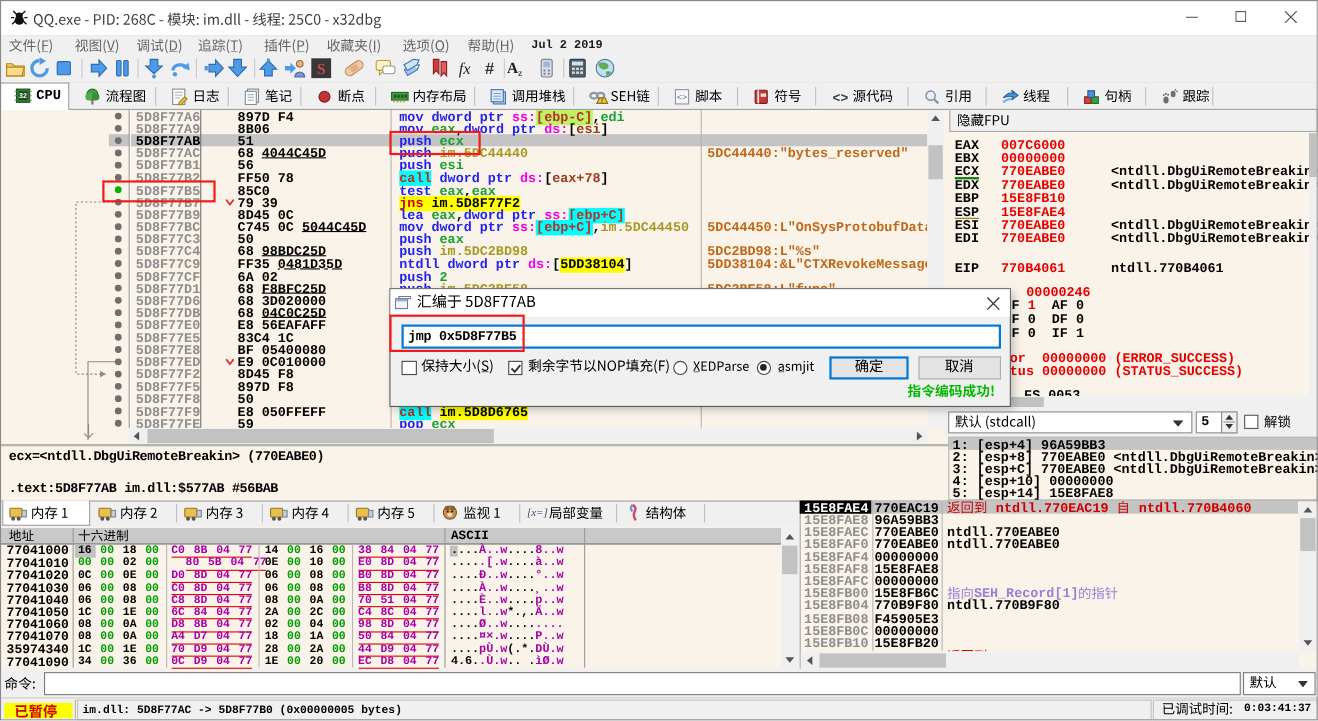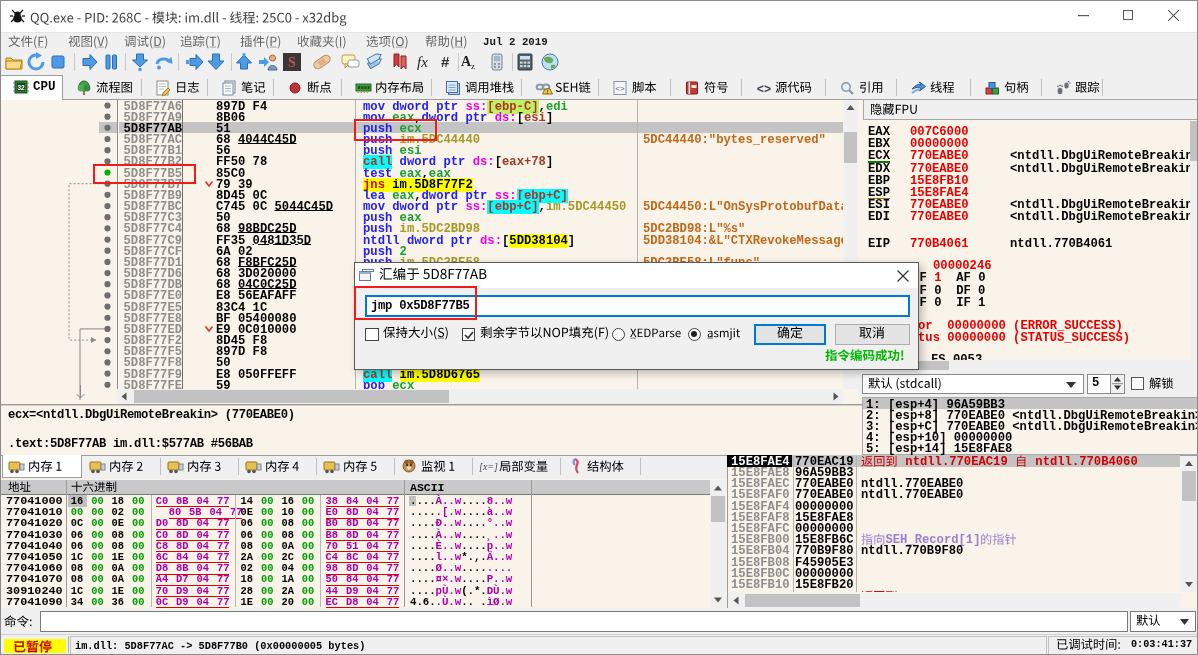--- a/index.html
+++ b/index.html
@@ -890,21 +890,21 @@
 <div style="position:absolute;left:155.7px;top:563.2px;font:700 10.4px 'Liberation Mono',monospace;color:#000;white-space:pre;letter-spacing:0px;line-height:10.4px;word-spacing:1.68px;border-bottom:1.6px solid #e00000;"><span style="color:#a800a8">D8</span> <span style="color:#a800a8">8B</span> <span style="color:#a800a8">04</span> <span style="color:#a800a8">77</span></div>
 <div style="position:absolute;left:240.6px;top:563.2px;font:700 10.4px 'Liberation Mono',monospace;color:#000;white-space:pre;letter-spacing:0px;line-height:10.4px;word-spacing:1.68px;"><span style="color:#000">02</span> <span style="color:#00a000">00</span> <span style="color:#000">04</span> <span style="color:#00a000">00</span></div>
 <div style="position:absolute;left:325.5px;top:563.2px;font:700 10.4px 'Liberation Mono',monospace;color:#000;white-space:pre;letter-spacing:0px;line-height:10.4px;word-spacing:1.68px;border-bottom:1.6px solid #e00000;text-align:right;"><span style="color:#a800a8">98</span> <span style="color:#a800a8">8D</span> <span style="color:#a800a8">04</span> <span style="color:#a800a8">77</span></div>
 <div style="position:absolute;left:410px;top:563.2px;font:700 10.8px 'Liberation Mono',monospace;color:#000;white-space:pre;letter-spacing:-0.1px;line-height:10.8px;"><span style="color:#000">.</span><span style="color:#000">.</span><span style="color:#000">.</span><span style="color:#000">.</span><span style="color:#a800a8">Ø</span><span style="color:#a800a8">.</span><span style="color:#a800a8">.</span><span style="color:#a800a8">w</span><span style="color:#000">.</span><span style="color:#000">.</span><span style="color:#000">.</span><span style="color:#000">.</span><span style="color:#a800a8">.</span><span style="color:#a800a8">.</span><span style="color:#a800a8">.</span><span style="color:#a800a8">.</span></div>
 <div style="position:absolute;left:6px;top:574.4px;font:700 11.8px 'Liberation Mono',monospace;color:#000;white-space:pre;letter-spacing:0px;line-height:11.8px;">77041070</div>
 <div style="position:absolute;left:70.8px;top:574.4px;font:700 10.4px 'Liberation Mono',monospace;color:#000;white-space:pre;letter-spacing:0px;line-height:10.4px;word-spacing:1.68px;"><span style="color:#000">08</span> <span style="color:#00a000">00</span> <span style="color:#000">0A</span> <span style="color:#00a000">00</span></div>
 <div style="position:absolute;left:155.7px;top:574.4px;font:700 10.4px 'Liberation Mono',monospace;color:#000;white-space:pre;letter-spacing:0px;line-height:10.4px;word-spacing:1.68px;border-bottom:1.6px solid #e00000;"><span style="color:#a800a8">A4</span> <span style="color:#a800a8">D7</span> <span style="color:#a800a8">04</span> <span style="color:#a800a8">77</span></div>
 <div style="position:absolute;left:240.6px;top:574.4px;font:700 10.4px 'Liberation Mono',monospace;color:#000;white-space:pre;letter-spacing:0px;line-height:10.4px;word-spacing:1.68px;"><span style="color:#000">18</span> <span style="color:#00a000">00</span> <span style="color:#000">1A</span> <span style="color:#00a000">00</span></div>
 <div style="position:absolute;left:325.5px;top:574.4px;font:700 10.4px 'Liberation Mono',monospace;color:#000;white-space:pre;letter-spacing:0px;line-height:10.4px;word-spacing:1.68px;border-bottom:1.6px solid #e00000;"><span style="color:#a800a8">50</span> <span style="color:#a800a8">84</span> <span style="color:#a800a8">04</span> <span style="color:#a800a8">77</span></div>
 <div style="position:absolute;left:410px;top:574.4px;font:700 10.8px 'Liberation Mono',monospace;color:#000;white-space:pre;letter-spacing:-0.1px;line-height:10.8px;"><span style="color:#000">.</span><span style="color:#000">.</span><span style="color:#000">.</span><span style="color:#000">.</span><span style="color:#a800a8">¤</span><span style="color:#a800a8">×</span><span style="color:#a800a8">.</span><span style="color:#a800a8">w</span><span style="color:#000">.</span><span style="color:#000">.</span><span style="color:#000">.</span><span style="color:#000">.</span><span style="color:#a800a8">P</span><span style="color:#a800a8">.</span><span style="color:#a800a8">.</span><span style="color:#a800a8">w</span></div>
-<div style="position:absolute;left:6px;top:585.6px;font:700 11.8px 'Liberation Mono',monospace;color:#000;white-space:pre;letter-spacing:0px;line-height:11.8px;">30910240</div>
+<div style="position:absolute;left:6px;top:585.6px;font:700 11.8px 'Liberation Mono',monospace;color:#000;white-space:pre;letter-spacing:0px;line-height:11.8px;">35974340</div>
 <div style="position:absolute;left:70.8px;top:585.6px;font:700 10.4px 'Liberation Mono',monospace;color:#000;white-space:pre;letter-spacing:0px;line-height:10.4px;word-spacing:1.68px;"><span style="color:#000">1C</span> <span style="color:#00a000">00</span> <span style="color:#000">1E</span> <span style="color:#00a000">00</span></div>
 <div style="position:absolute;left:155.7px;top:585.6px;font:700 10.4px 'Liberation Mono',monospace;color:#000;white-space:pre;letter-spacing:0px;line-height:10.4px;word-spacing:1.68px;border-bottom:1.6px solid #e00000;"><span style="color:#a800a8">70</span> <span style="color:#a800a8">D9</span> <span style="color:#a800a8">04</span> <span style="color:#a800a8">77</span></div>
 <div style="position:absolute;left:240.6px;top:585.6px;font:700 10.4px 'Liberation Mono',monospace;color:#000;white-space:pre;letter-spacing:0px;line-height:10.4px;word-spacing:1.68px;"><span style="color:#000">28</span> <span style="color:#00a000">00</span> <span style="color:#000">2A</span> <span style="color:#00a000">00</span></div>
 <div style="position:absolute;left:325.5px;top:585.6px;font:700 10.4px 'Liberation Mono',monospace;color:#000;white-space:pre;letter-spacing:0px;line-height:10.4px;word-spacing:1.68px;border-bottom:1.6px solid #e00000;"><span style="color:#a800a8">44</span> <span style="color:#a800a8">D9</span> <span style="color:#a800a8">04</span> <span style="color:#a800a8">77</span></div>
 <div style="position:absolute;left:410px;top:585.6px;font:700 10.8px 'Liberation Mono',monospace;color:#000;white-space:pre;letter-spacing:-0.1px;line-height:10.8px;"><span style="color:#000">.</span><span style="color:#000">.</span><span style="color:#000">.</span><span style="color:#000">.</span><span style="color:#a800a8">p</span><span style="color:#a800a8">Ù</span><span style="color:#a800a8">.</span><span style="color:#a800a8">w</span><span style="color:#000">(</span><span style="color:#000">.</span><span style="color:#000">*</span><span style="color:#000">.</span><span style="color:#a800a8">D</span><span style="color:#a800a8">Ù</span><span style="color:#a800a8">.</span><span style="color:#a800a8">w</span></div>
 <div style="position:absolute;left:6px;top:596.8px;font:700 11.8px 'Liberation Mono',monospace;color:#000;white-space:pre;letter-spacing:0px;line-height:11.8px;">77041090</div>
 <div style="position:absolute;left:70.8px;top:596.8px;font:700 10.4px 'Liberation Mono',monospace;color:#000;white-space:pre;letter-spacing:0px;line-height:10.4px;word-spacing:1.68px;"><span style="color:#000">34</span> <span style="color:#00a000">00</span> <span style="color:#000">36</span> <span style="color:#00a000">00</span></div>
 <div style="position:absolute;left:155.7px;top:596.8px;font:700 10.4px 'Liberation Mono',monospace;color:#000;white-space:pre;letter-spacing:0px;line-height:10.4px;word-spacing:1.68px;border-bottom:1.6px solid #e00000;"><span style="color:#a800a8">0C</span> <span style="color:#a800a8">D9</span> <span style="color:#a800a8">04</span> <span style="color:#a800a8">77</span></div>
 <div style="position:absolute;left:240.6px;top:596.8px;font:700 10.4px 'Liberation Mono',monospace;color:#000;white-space:pre;letter-spacing:0px;line-height:10.4px;word-spacing:1.68px;"><span style="color:#000">1E</span> <span style="color:#00a000">00</span> <span style="color:#000">20</span> <span style="color:#00a000">00</span></div>
 <div style="position:absolute;left:325.5px;top:596.8px;font:700 10.4px 'Liberation Mono',monospace;color:#000;white-space:pre;letter-spacing:0px;line-height:10.4px;word-spacing:1.68px;border-bottom:1.6px solid #e00000;"><span style="color:#a800a8">EC</span> <span style="color:#a800a8">D8</span> <span style="color:#a800a8">04</span> <span style="color:#a800a8">77</span></div>

